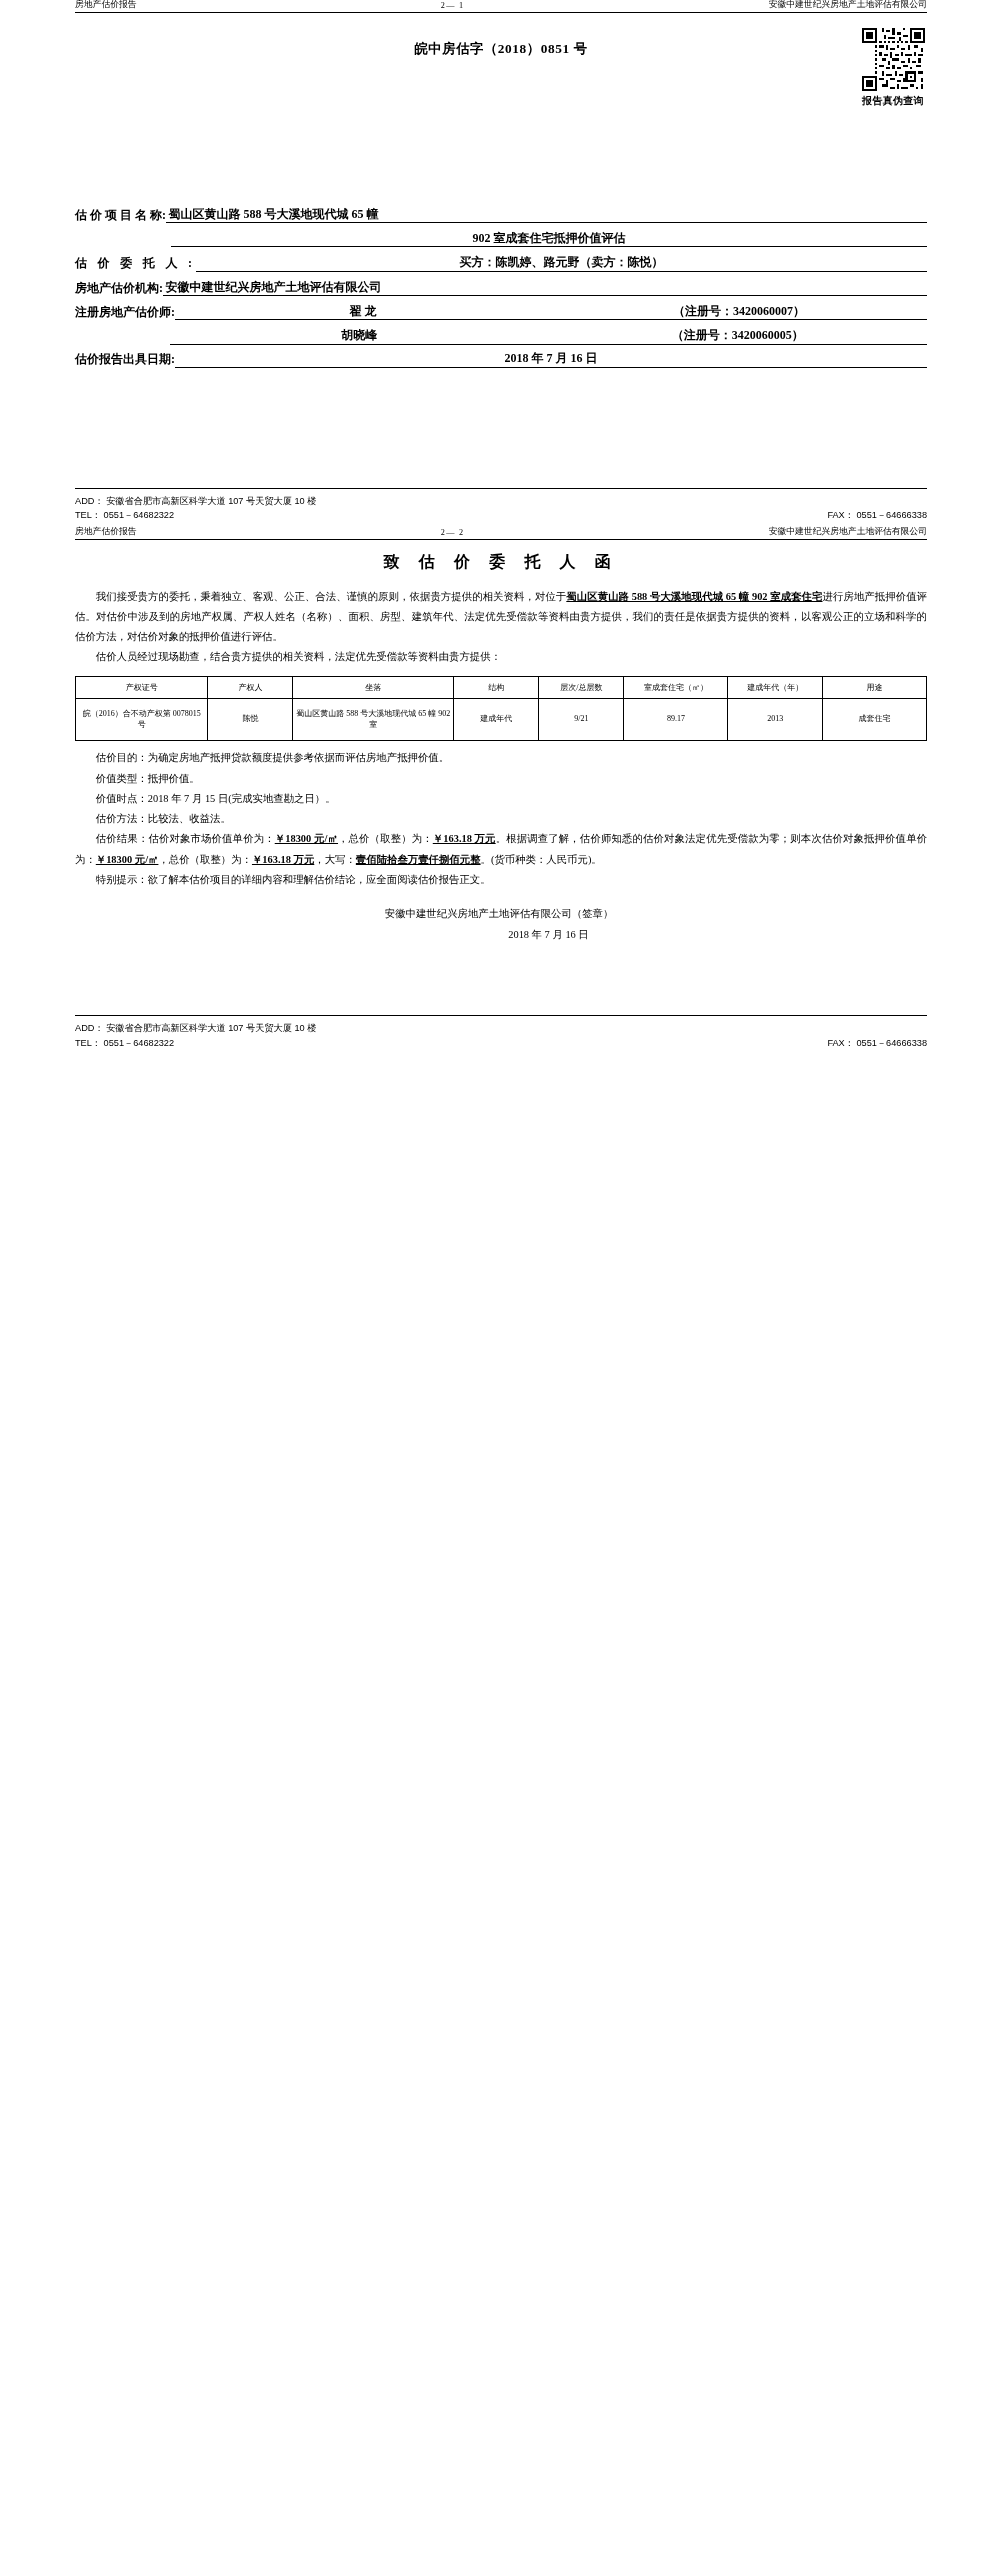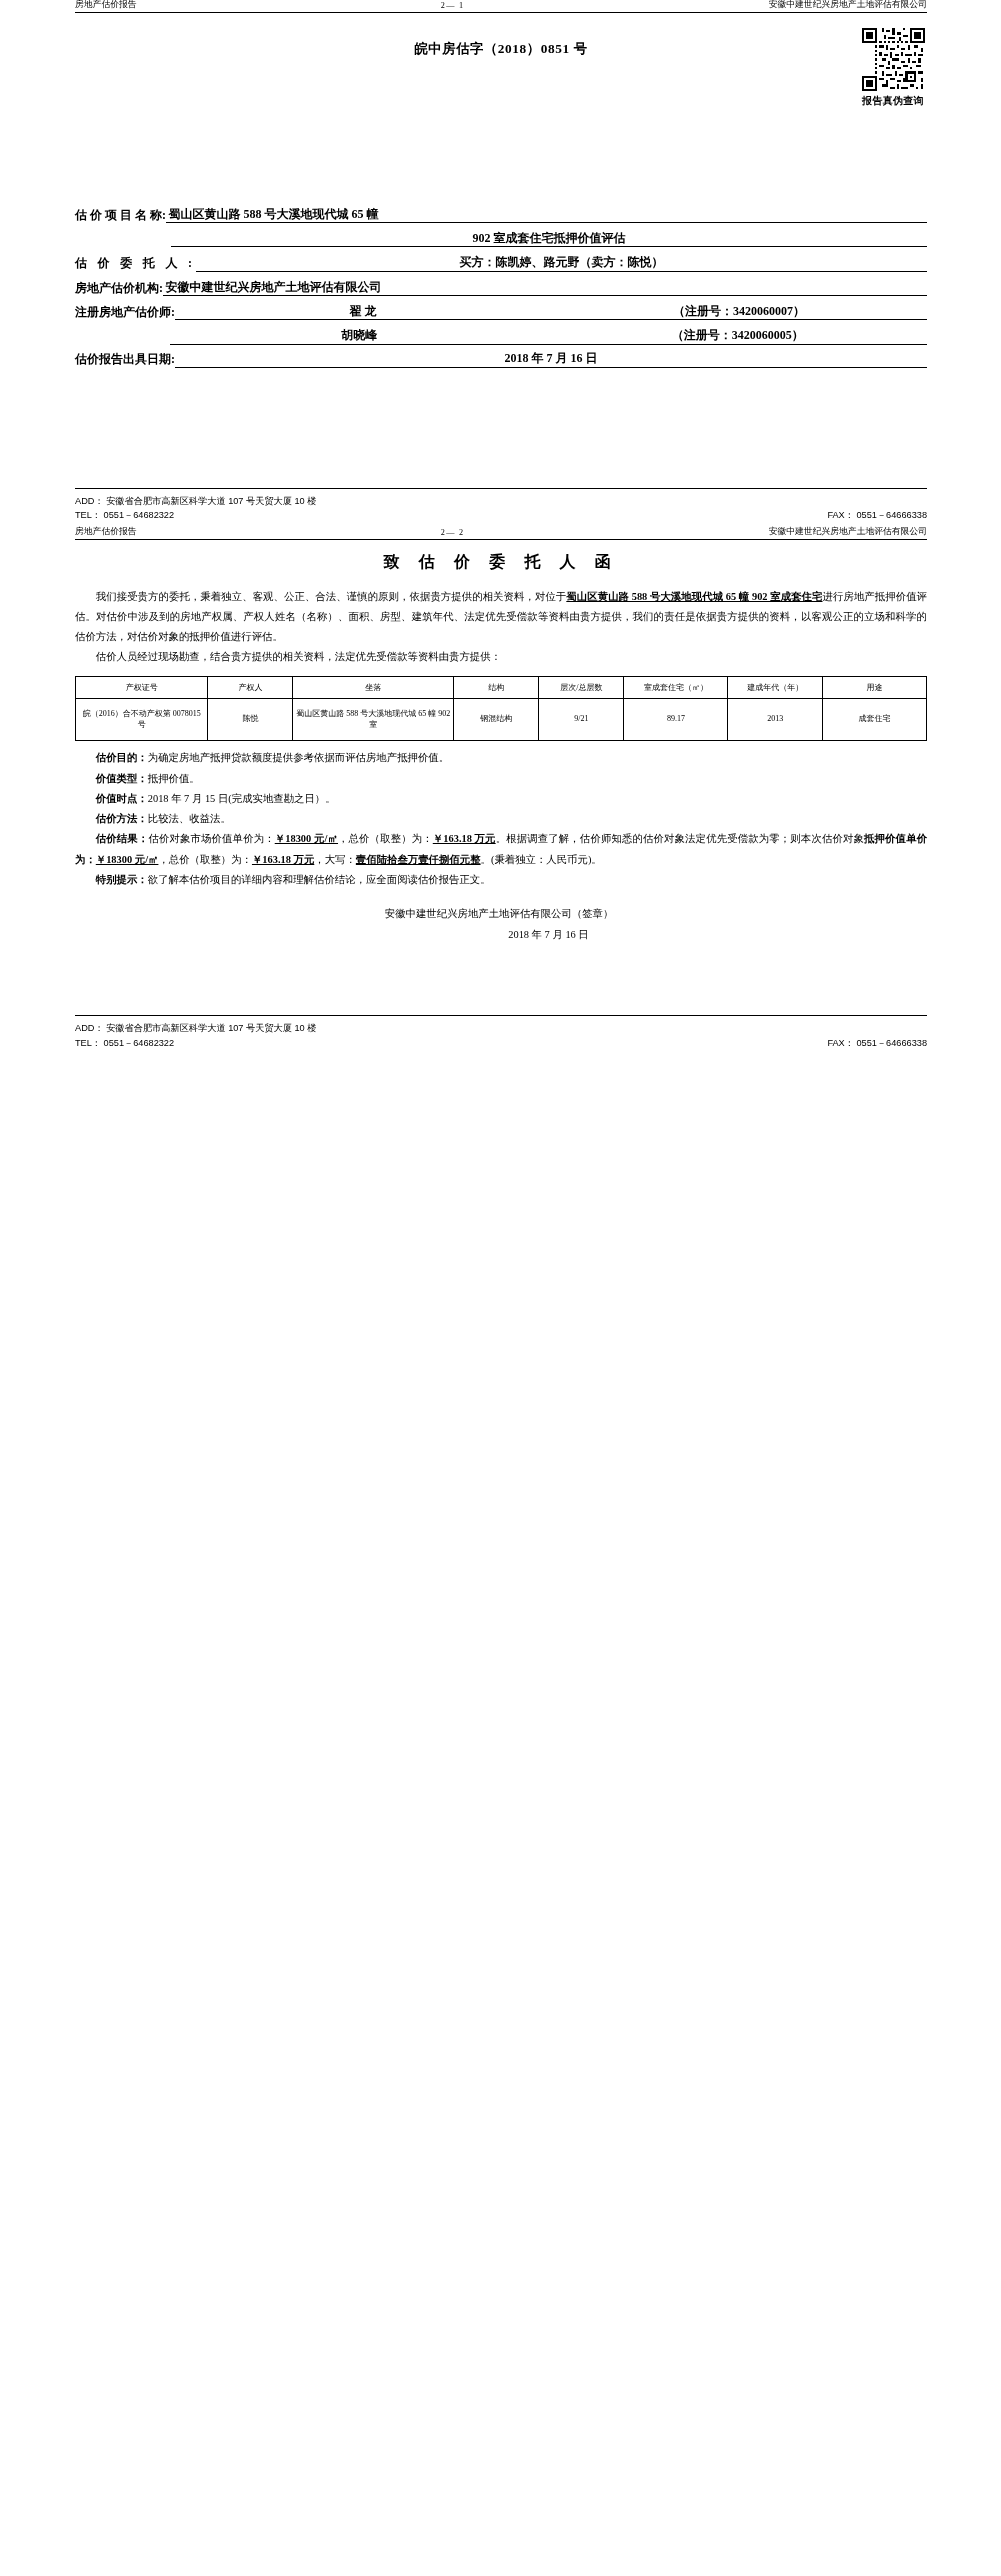--- a/index.html
+++ b/index.html
@@ -154,21 +154,21 @@
     margin: 0 0 8.8px 0;
   }
   p.body {
     font-size: 10.4px;
     line-height: 1.95;
     margin: 0 0 0 0;
     text-align: justify;
     text-indent: 2em;
   }
   .u { text-decoration: underline; font-weight: bold; }
-  .b { font-weight: bold; }
+  .b { font-weight: normal; }
 
   table.pr {
     width: 100%;
     border-collapse: collapse;
     margin: 8.8px 0 7.6px 0;
     font-size: 8px;
   }
   table.pr th, table.pr td {
     border: 0.6px solid #000;
     text-align: center;
@@ -400,21 +400,21 @@
           <th style="width:11%">室成套住宅（㎡）</th>
           <th style="width:10%">建成年代（年）</th>
           <th style="width:11%">用途</th>
         </tr>
       </thead>
       <tbody>
         <tr>
           <td class="tall">皖（2016）合不动产权第 0078015 号</td>
           <td class="tall">陈悦</td>
           <td class="tall">蜀山区黄山路 588 号大溪地现代城 65 幢 902 室</td>
-          <td class="tall">钢混结构</td>
+          <td class="tall">建成年代</td>
           <td class="tall">9/21</td>
           <td class="tall">89.17</td>
           <td class="tall">2013</td>
           <td class="tall">成套住宅</td>
         </tr>
       </tbody>
     </table>
 
     <p class="body">
       <span class="b">估价目的：</span><span>为确定房地产抵押贷款额度提供参考依据而评估房地产抵押价值。</span>
@@ -423,21 +423,21 @@
       <span class="b">价值类型：</span><span>抵押价值。</span>
     </p>
     <p class="body">
       <span class="b">价值时点：</span><span>2018 年 7 月 15 日(完成实地查勘之日）。</span>
     </p>
     <p class="body">
       <span class="b">估价方法：</span><span>比较法、收益法。</span>
     </p>
 
     <p class="body">
-      <span class="b">估价结果：</span><span>估价对象市场价值单价为：</span><span class="u">￥18300 元/㎡</span><span>，总价（取整）为：</span><span class="u">￥163.18 万元</span><span>。根据调查了解，估价师知悉的估价对象法定优先受偿款为零；则本次估价对象</span><span class="b">抵押价值单价为：</span><span class="u">￥18300 元/㎡</span><span>，总价（取整）为：</span><span class="u">￥163.18 万元</span><span>，大写：</span><span class="u">壹佰陆拾叁万壹仟捌佰元整</span><span>。(秉着独立：人民币元)。</span>
+      <span class="b">估价结果：</span><span>估价对象市场价值单价为：</span><span class="u">￥18300 元/㎡</span><span>，总价（取整）为：</span><span class="u">￥163.18 万元</span><span>。根据调查了解，估价师知悉的估价对象法定优先受偿款为零；则本次估价对象</span><span class="b">抵押价值单价为：</span><span class="u">￥18300 元/㎡</span><span>，总价（取整）为：</span><span class="u">￥163.18 万元</span><span>，大写：</span><span class="u">壹佰陆拾叁万壹仟捌佰元整</span><span>。(货币种类：人民币元)。</span>
     </p>
 
     <p class="body">
       <span class="b">特别提示：</span><span>欲了解本估价项目的详细内容和理解估价结论，应全面阅读估价报告正文。</span>
     </p>
 
     <div class="sign-block">
       <div class="sign-1">安徽中建世纪兴房地产土地评估有限公司（签章）</div>
       <div class="sign-3">2018 年 7 月 16 日</div>
     </div>

